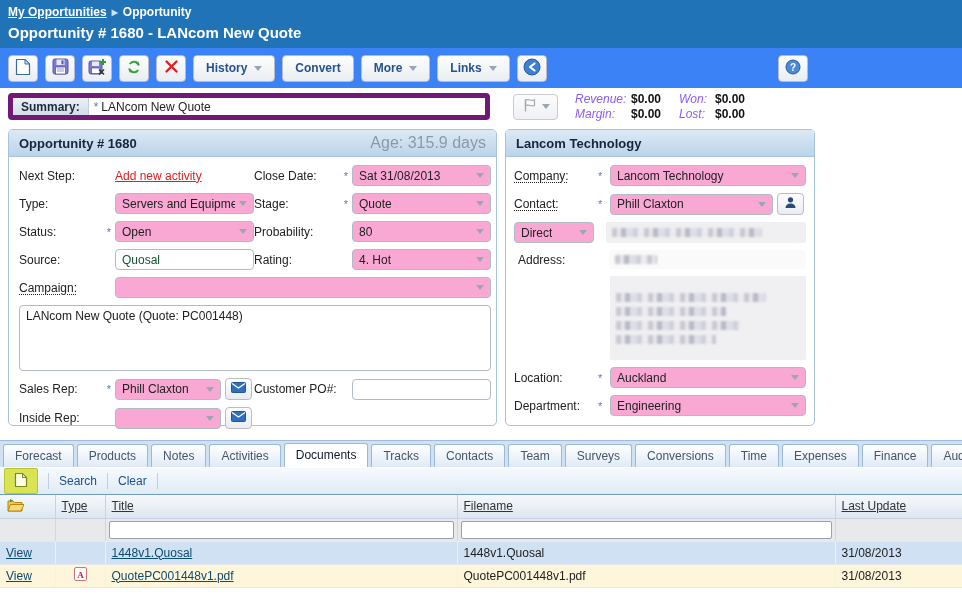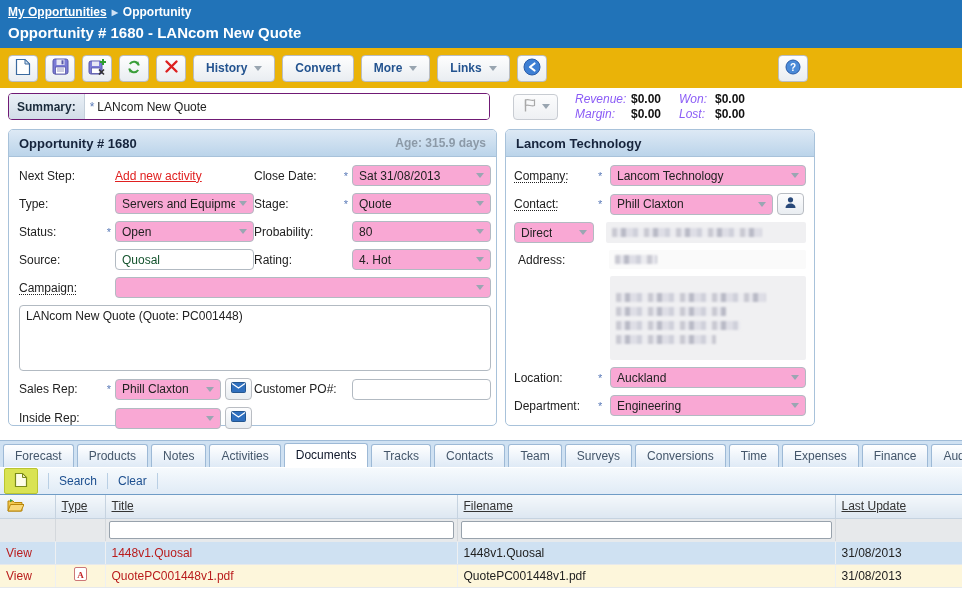--- a/index.html
+++ b/index.html
@@ -7,50 +7,50 @@
     font-family:"Liberation Sans", sans-serif; font-size:12px; color:#222; }
 
   
   .topbar { background:#2173b8; padding:5px 8px 7px; }
   .breadcrumb { color:#fff; font-weight:bold; font-size:12px; display:flex; align-items:center; gap:5px; }
   .breadcrumb a { color:#fff; text-decoration:underline; cursor:pointer; }
   .crumb-sep { font-size:8px; color:#cfe2f4; }
   .page-title { color:#fff; font-weight:bold; font-size:15px; margin-top:5px; }
 
   
-  .toolbar { position:relative; height:40px; display:flex; align-items:center; gap:7px; padding:0 8px; background:#eab308; }
+  .toolbar { position:relative; height:40px; display:flex; align-items:center; gap:7px; padding:0 8px; background:#3b82f6; }
   .btn { height:27px; border:1px solid #b9bdc3; border-radius:4px;
     background:linear-gradient(#fefefe,#e9edf1); display:flex; align-items:center; justify-content:center;
     cursor:pointer; }
   .icon-btn { width:30px; }
   .text-btn { padding:0 12px; gap:7px; color:#23538f; font-weight:bold; font-size:12px; }
   .caret { width:0; height:0; border-left:4px solid transparent; border-right:4px solid transparent; border-top:5px solid #99a5b0; }
   .help-wrap { position:absolute; left:778px; top:7px; }
 
   
   .summary-row { display:flex; align-items:center; padding:4px 8px 6px; background:#fff; }
   .summary-field { display:flex; align-items:center; width:482px; height:27px;
-    border:1px solid #701a75; border-radius:4px; overflow:hidden; background:#fff; }
+    border:5px solid #701a75; border-radius:4px; overflow:hidden; background:#fff; }
   .summary-label { align-self:stretch; display:flex; align-items:center; padding:0 8px;
     background:linear-gradient(#eaf0f6,#d2dde8); border-right:1px solid #c4cfda; font-weight:bold; color:#1a2a3a; }
   .summary-req { color:#5a7ab8; margin:0 3px 0 5px; }
   .summary-input { border:none; outline:none; flex:1; font-size:12px; font-family:inherit; color:#222; height:100%; }
   .flag-btn { margin-left:23px; width:45px; height:26px; gap:4px; background:linear-gradient(#fcfcfd,#eef0f3); border-color:#c8ccd2; }
   .stats { margin-left:17px; display:grid; grid-template-columns:56px 48px 36px 48px; row-gap:1px; font-size:12px; }
   .stat-lbl { color:#8b5cf6;font-style:italic; }
   .stat-val { color:#111; font-weight:bold; }
 
   
   .panels { display:flex; gap:8px; padding:2px 8px 0; background:#fff; }
   .panel { border:1px solid #a8c2da; border-radius:5px; background:#fff; height:297px; }
   .panel-l { width:489px; } .panel-r { width:310px; }
   .phead { height:27px; display:flex; justify-content:space-between; align-items:center; padding:0 10px;
     background:linear-gradient(#dde9f5,#bbd4ea); border-bottom:1px solid #a8c2da; border-radius:4px 4px 0 0;
     font-size:13px; font-weight:bold; color:#16243c; }
-  .age { color:#8c9aa8; font-weight:bold; font-size:12px; }
+  .age { color:#8c9aa8; font-weight:normal; font-size:16px; }
   .pbody { padding:8px 10px 0; }
   .grow { display:grid; grid-template-columns:84px 12px 139px 86px 12px 139px; align-items:center; margin-bottom:7px; }
   .lbl { font-size:12px; color:#222; white-space:nowrap; }
   .lbl-link { text-decoration:underline; text-decoration-style:dotted; text-underline-offset:2px; cursor:pointer; }
   .req { color:#5a7ab8; font-size:11px; text-align:center; }
   .dd { border:1px solid #b2bac2; border-radius:4px; height:21px; background:#f9a8d4; display:flex;
     align-items:center; justify-content:space-between; padding:0 6px; font-size:12px; color:#222;
     white-space:nowrap; overflow:hidden; cursor:pointer; }
   .dd .arr { flex:none; width:0; height:0; border-left:4px solid transparent; border-right:4px solid transparent; border-top:5px solid #9aa6b2; margin-left:4px; }
   .dd span { overflow:hidden; white-space:nowrap; }
@@ -84,21 +84,21 @@
   .sublink { color:#1c4f8f; font-size:12px; text-decoration:none; cursor:pointer; }
 
   
   table.docs { width:962px; border-collapse:collapse; font-size:12px; table-layout:fixed; }
   .docs th { height:23px; background:linear-gradient(#f4f8fb,#dde7f1); border-right:1px solid #c6d3e0;
     border-bottom:1px solid #c6d3e0; text-align:left; padding:0 6px; font-weight:normal; color:#333;text-decoration:underline; }
   .docs td { height:23px; padding:0 6px; border-bottom:1px solid #e6e9ec; border-right:1px solid #eef0f2; color:#222; overflow:hidden; white-space:nowrap; }
   .filter-row td { background:#e7e9eb; border-right:1px solid #d4d8dc; padding:1px 3px; }
   .filter-input { width:100%; height:18px; border:1px solid #98a2ac; border-radius:2px; outline:none; font-family:inherit; }
   .row-hl td { background:#fdf6db; }
-  .tbl-link { color:#b91c1c; cursor:pointer; }
+  .tbl-link { color:#0c4a6e; text-decoration:underline; cursor:pointer; }
   .td-center { text-align:center; }
 </style>
 </head>
 <body>
 
 <div class="topbar">
   <div class="breadcrumb">
     <a>My Opportunities</a>
     <span class="crumb-sep">▶</span>
     <span>Opportunity</span>

